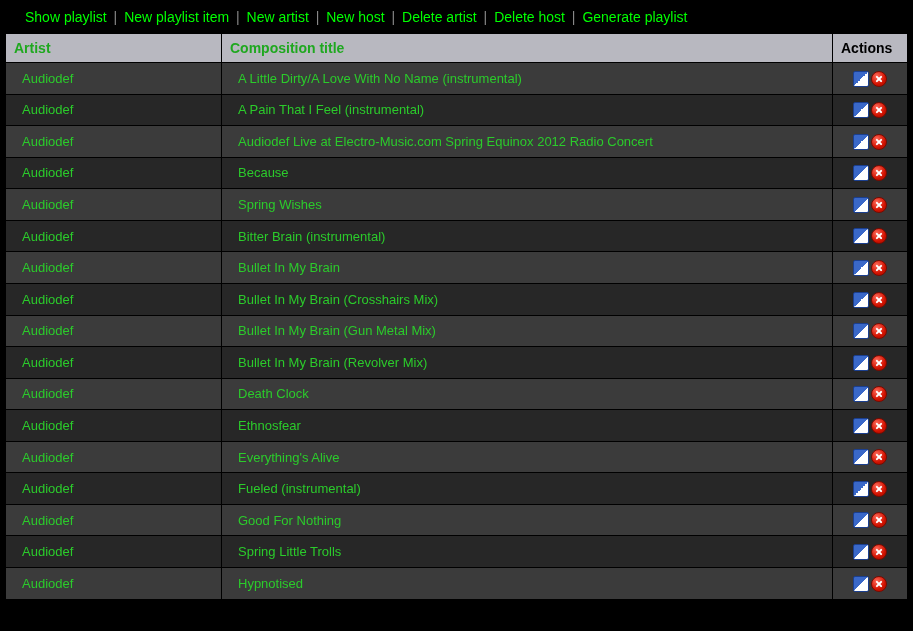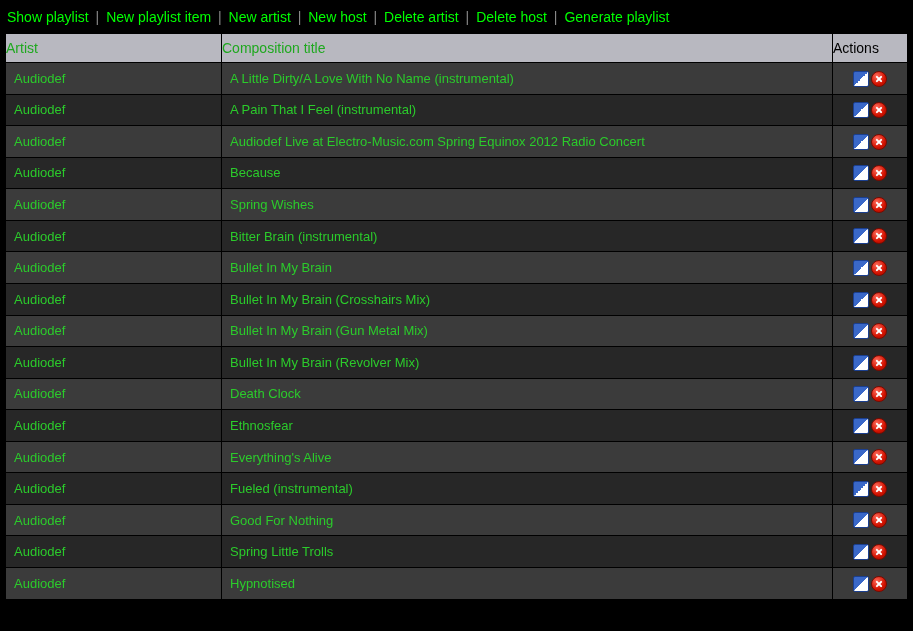--- a/index.html
+++ b/index.html
@@ -6,52 +6,54 @@
   body {
     background: #000;
     font-family: Verdana, Arial, sans-serif;
     font-size: 13px;
     width: 913px;
     padding: 5px;
   }
   .nav {
     padding: 4px 2px 8px 2px;
     font-size: 14px;
+    margin-left: 18px;
   }
   .nav a {
     color: #00ff00;
     text-decoration: none;
   }
   .nav .sep { color: #888; padding: 0 3px; }
   table {
     width: 100%;
     border-collapse: separate;
     border-spacing: 1px;
     background: #000;
   }
   th {
     background: #b8b8c0;
     color: #000;
     text-align: left;
-    padding: 6px 0;
-    font-weight: normal;
+    padding: 6px 8px;
+    font-weight: bold;
     font-size: 14px;
     margin-left: 44px;
   }
   th.sortable { color: #1fa81f; }
   th.actions-h { color: #000; width: 74px; }
   td {
     padding: 7px 8px;
     vertical-align: middle;
   }
   tr.odd td  { background: #3b3b3b; }
   tr.even td { background: #272727; }
   td.artist a, td.title a {
     color: #2bcb2b;
     text-decoration: none;
+    margin-left: 8px;
   }
   td.artist { width: 215px; }
   td.actions {
     width: 74px;
     text-align: center;
     white-space: nowrap;
   }
   .icon {
     display: inline-block;
     width: 16px;

